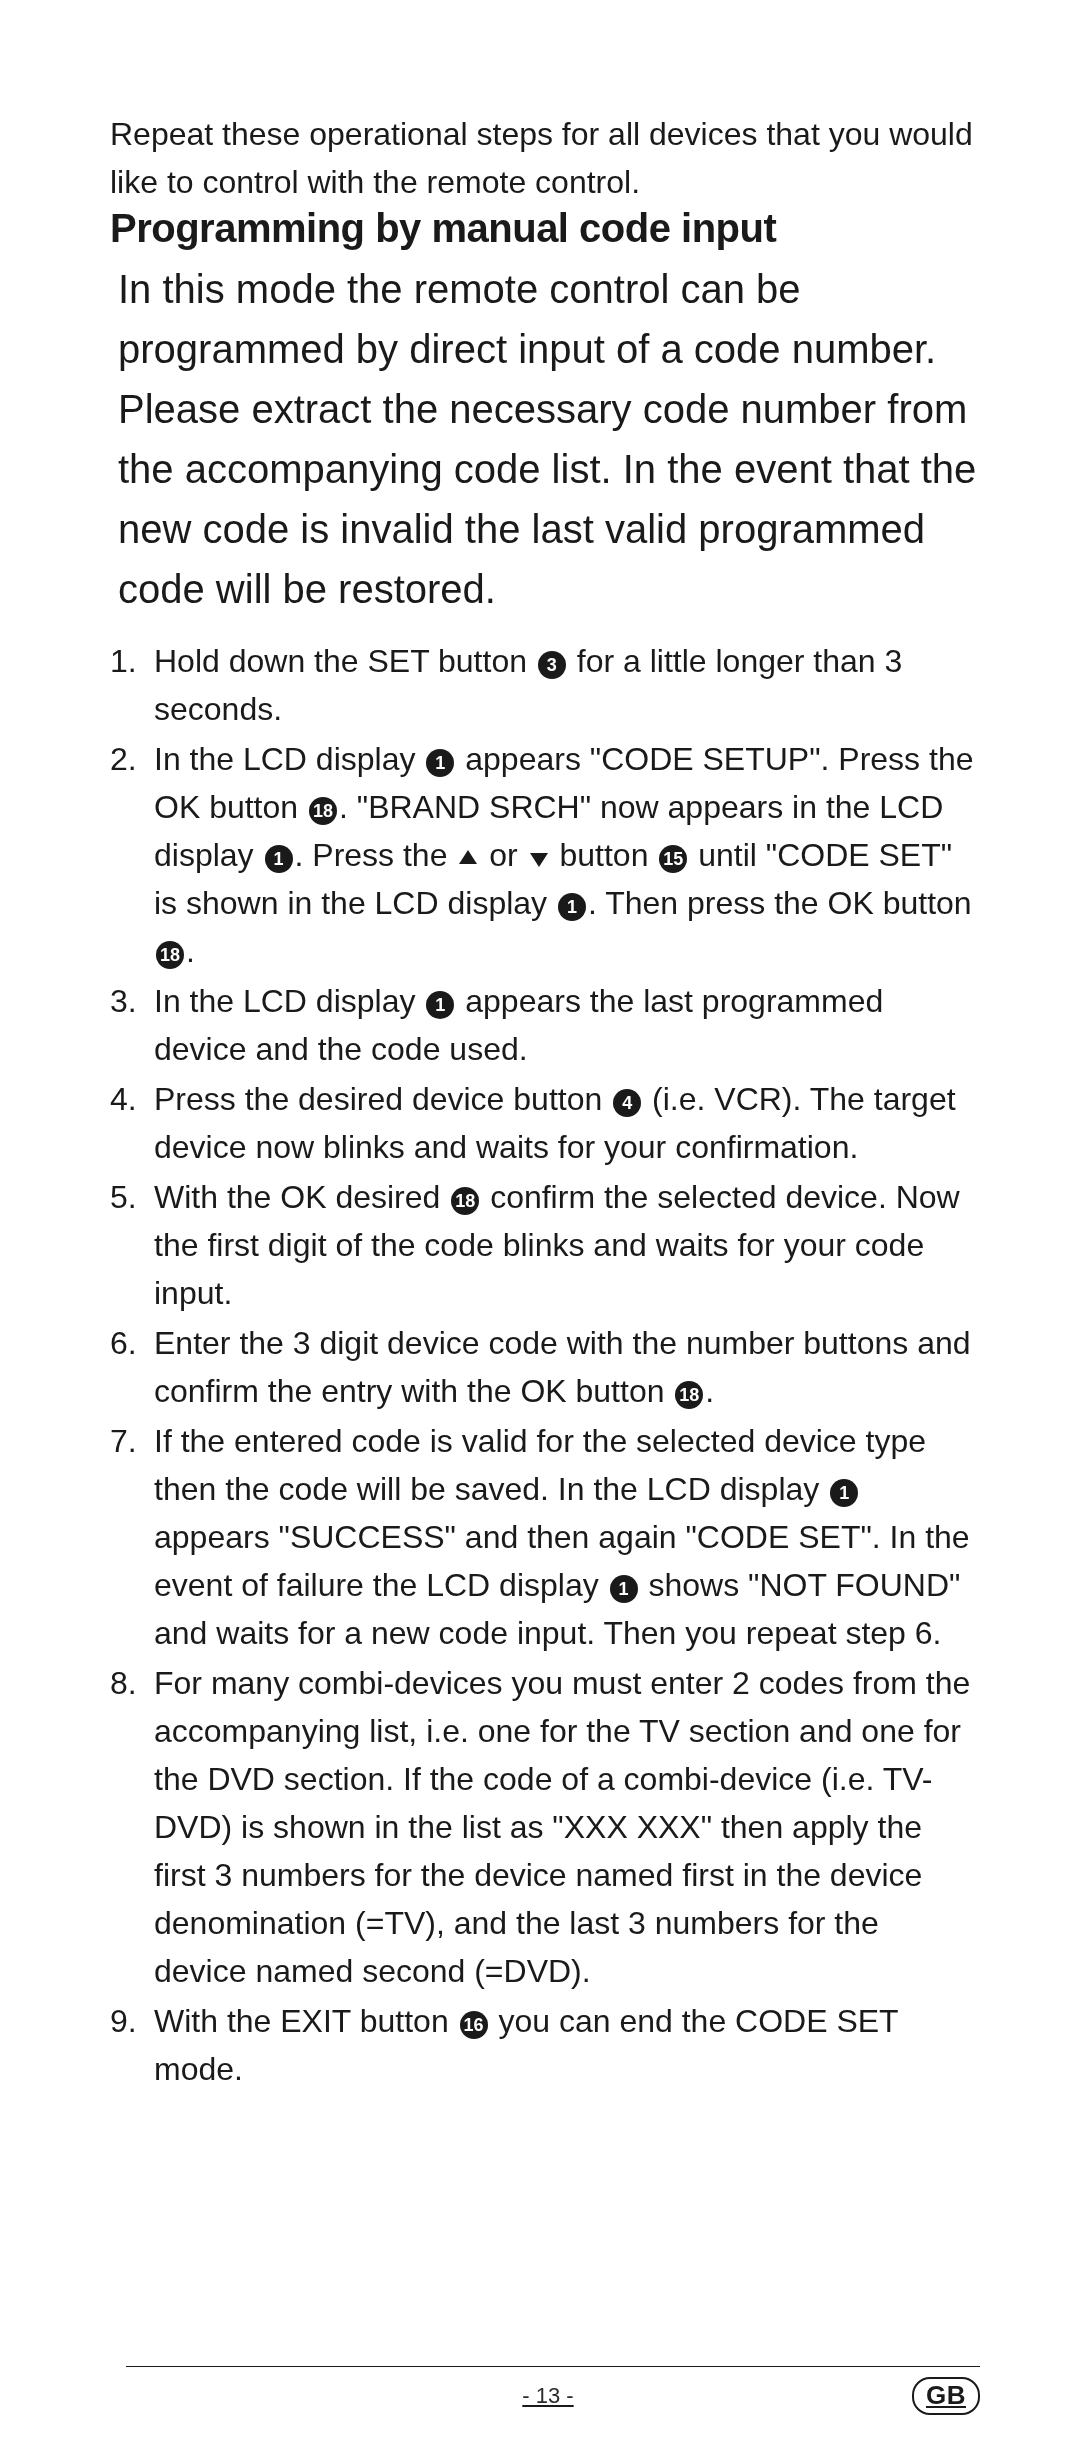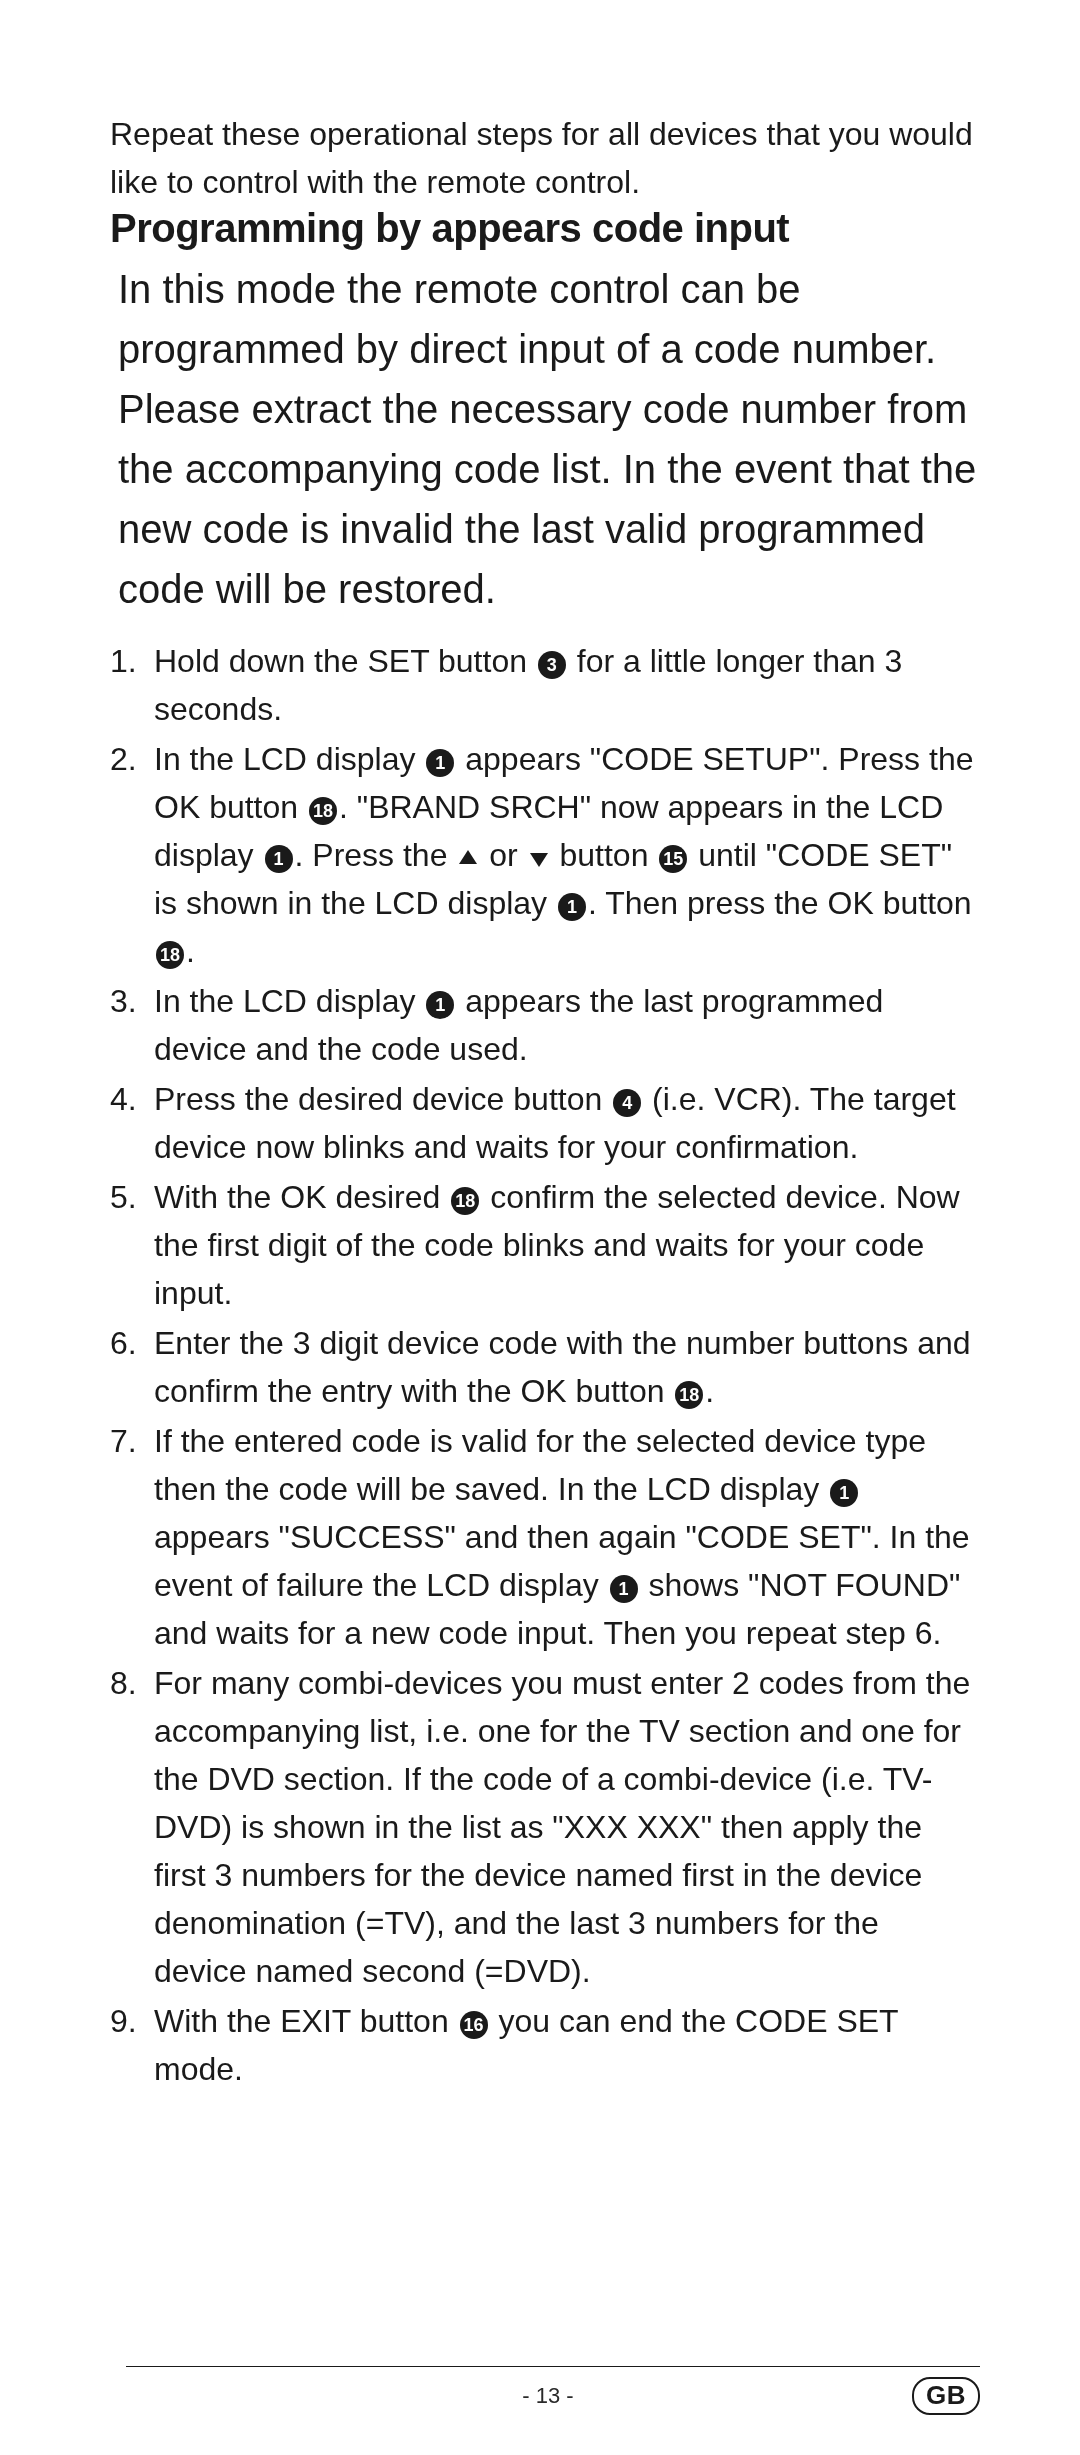--- a/index.html
+++ b/index.html
@@ -91,20 +91,21 @@
       border-right: 9px solid transparent;
       border-top: 14px solid #1a1a1a;
       vertical-align: -1px;
       margin: 0 3px;
     }
     .footer {
       position: absolute;
       bottom: 40px;
       left: 126px;
       right: 100px;
+      text-decoration: underline;
     }
     .footer-rule {
       border: none;
       border-top: 1.5px solid #1a1a1a;
       margin-bottom: 10px;
     }
     .footer-row {
       display: flex;
       justify-content: space-between;
       align-items: center;
@@ -130,21 +131,21 @@
     }
     .spacer {
       width: 58px;
     }
   </style>
 </head>
 <body>
 
 <p class="intro">Repeat these operational steps for all devices that you would like to control with the remote control.</p>
 
-<h2 class="heading">Programming by appears code input</h2>
+<h2 class="heading">Programming by manual code input</h2>
 
 <p class="para">In this mode the remote control can be programmed by direct input of a code number. Please extract the necessary code number from the accompanying code list. In the event that the new code is invalid the last valid programmed code will be restored.</p>
 
 <ol class="steps">
   <li>
     <span>Hold down the SET button </span><span class="circled">3</span><span> for a little longer than 3 seconds.</span>
   </li>
   <li>
     <span>In the LCD display </span><span class="circled">1</span><span> appears "CODE SETUP". Press the OK button </span><span class="circled">18</span><span>. "BRAND SRCH" now appears in the LCD display </span><span class="circled">1</span><span>. Press the </span><span class="tri-up"></span><span> or </span><span class="tri-down"></span><span> button </span><span class="circled">15</span><span> until "CODE SET" is shown in the LCD display </span><span class="circled">1</span><span>. Then press the OK button </span><span class="circled">18</span><span>.</span>
   </li>

